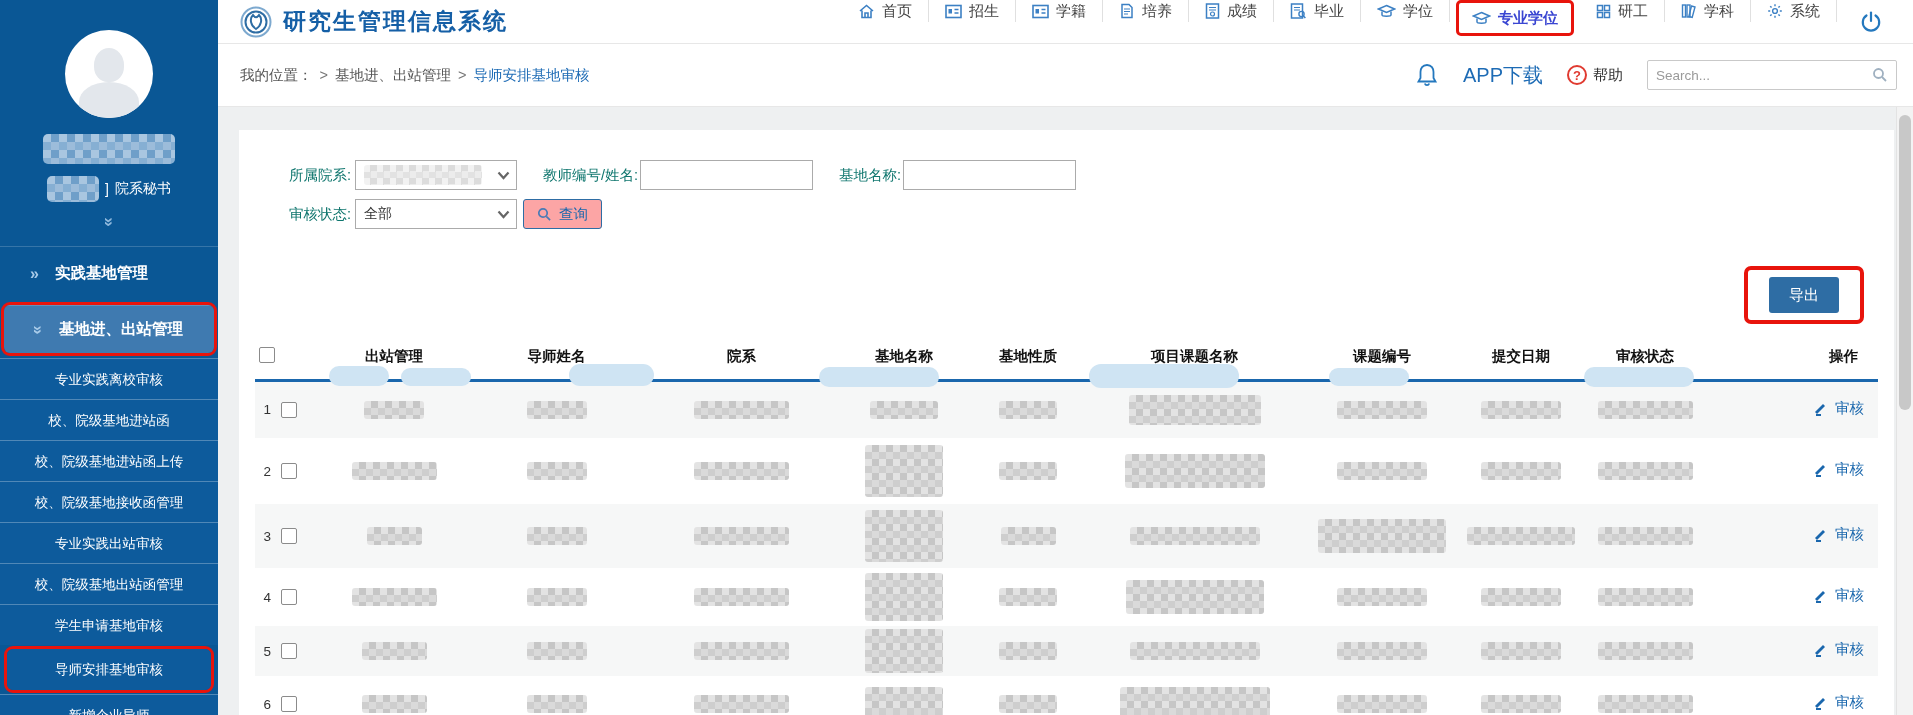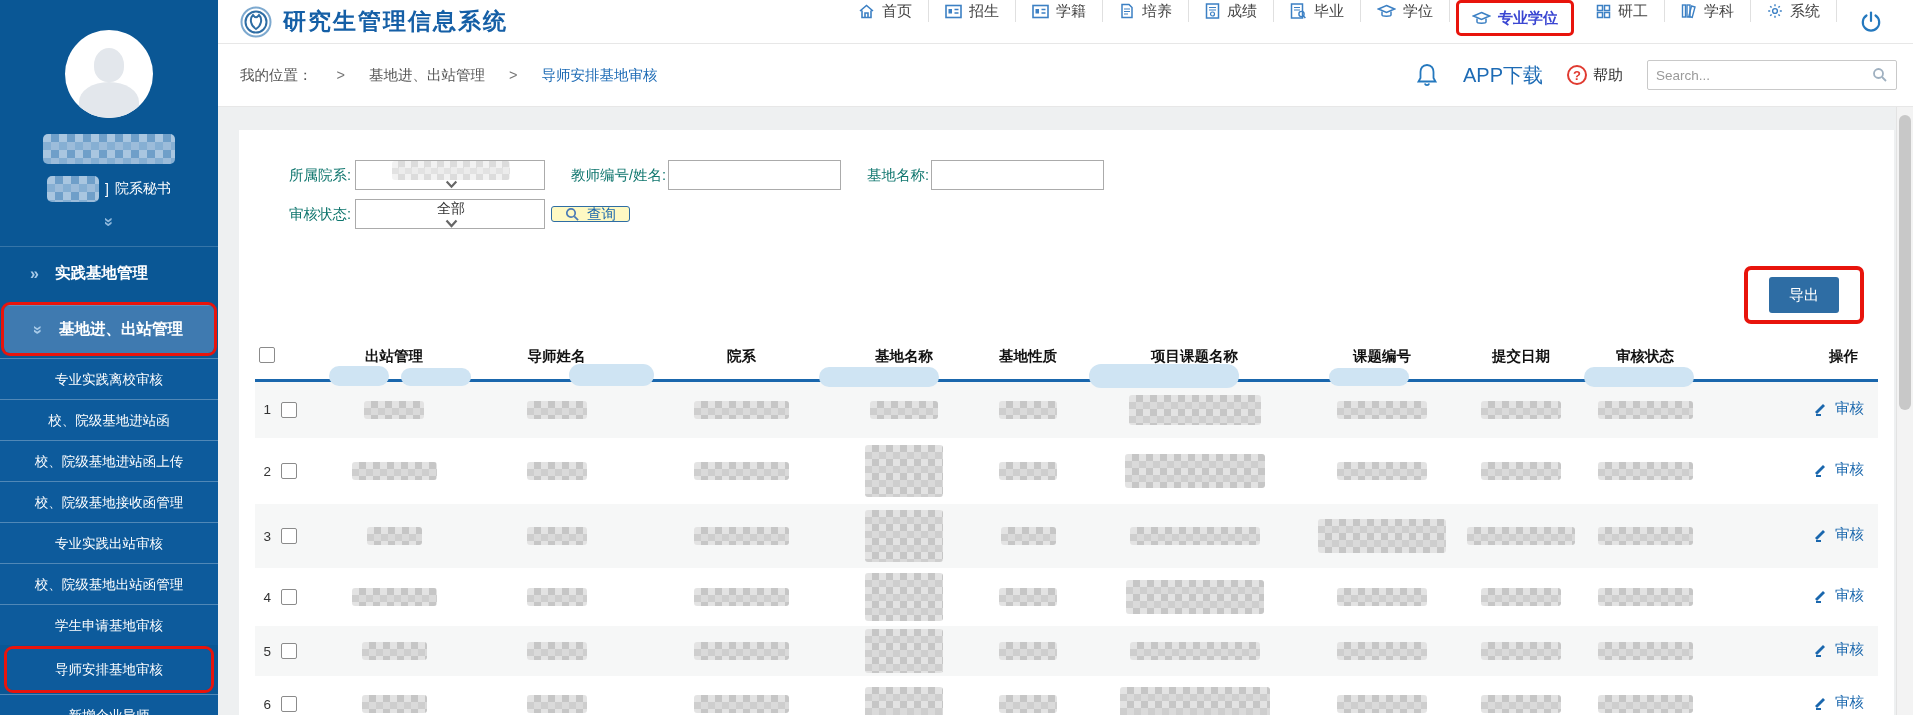--- a/index.html
+++ b/index.html
@@ -37,47 +37,47 @@
   .nav-item { display:flex; align-items:center; gap:7px; padding:0 16px; font-size:15px; color:#444;
     border-right:1px solid #e0e0e0; height:22px; cursor:pointer; white-space:nowrap; }
   .nav-item svg { flex:none; }
   .nav-item.active-box { border:3px solid #e8140c; border-radius:5px; height:36px; padding:0 13px; margin:0 6px;
     border-right:3px solid #e8140c; }
   .nav-item.active-box .nv-label { color:#3a46d2; font-weight:bold; }
   .nav-item.last { border-right:1px solid #e0e0e0; }
   .power-btn { padding:0 16px 0 22px; cursor:pointer; display:flex; align-items:center; }
 
   .crumbbar { height:63px; background:#fff; border-bottom:1px solid #e7e7e7; display:flex; align-items:center; padding:0 16px 0 22px; flex:none; }
-  .crumb { font-size:14.5px; color:#555; display:flex; align-items:center; gap:24px; white-space:nowrap; }
+  .crumb { font-size:14.5px; color:#555; display:flex; align-items:center; gap:7px; white-space:nowrap; }
   .crumb .sep { color:#777; }
   .crumb .active { color:#1d6bb5; }
   .crumb-right { margin-left:auto; display:flex; align-items:center; gap:24px; }
   .appdl { color:#1d6bb5; font-size:20px; cursor:pointer; }
   .helpwrap { display:flex; align-items:center; gap:6px; font-size:15px; color:#333; cursor:pointer; }
   .qmark { width:20px; height:20px; border-radius:50%; border:2px solid #e03a30; color:#e03a30; font-weight:bold;
     font-size:13px; display:flex; align-items:center; justify-content:center; }
   .searchbox { width:250px; height:30px; border:1px solid #c9c9c9; border-radius:2px; background:#fff;
     display:flex; align-items:center; padding:0 8px; }
   .searchbox input { border:none; outline:none; flex:1; font-size:13.5px; color:#444; font-family:inherit; }
   .searchbox input::placeholder { color:#9a9a9a; }
 
   .content { flex:1; background:#eef0f1; position:relative; overflow:hidden; }
   .panel { position:absolute; left:21px; top:23px; right:19px; bottom:0; background:#fff; overflow:hidden; }
 
   
   .filters { padding:30px 0 0 50px; }
   .frow { display:flex; align-items:center; margin-bottom:9px; }
   .flabel { font-size:14.5px; color:#0f766e; white-space:nowrap; }
-  .fselect { width:190px; height:30px; border:1px solid #ababab; background:#fff; display:flex; align-items:center;
-    justify-content:space-between; padding:0 6px 0 8px; margin-left:4px; cursor:pointer;flex-direction:column; }
+  .fselect { width:162px; height:30px; border:1px solid #ababab; background:#fff; display:flex; align-items:center;
+    justify-content:space-between; padding:0 6px 0 8px; margin-left:4px; cursor:pointer; }
   .fselect .val { font-size:14px; color:#333; }
   .ftext { width:173px; height:30px; border:1px solid #ababab; background:#fff; margin-left:2px; padding:0 8px;
     font-size:14px; font-family:inherit; outline:none; }
   .gap { width:26px; flex:none; }
-  .querybtn { margin-left:6px; height:16px; padding:0 13px; background:#fef9c3; border:1px solid #2e6da4; border-radius:3px;
+  .querybtn { margin-left:6px; height:30px; padding:0 13px; background:#fca5a5; border:1px solid #2e6da4; border-radius:3px;
     display:flex; align-items:center; gap:7px; color:#1a67ad; font-size:14.5px; cursor:pointer; }
 
   
   .exportrow { display:flex; justify-content:flex-end; padding:28px 30px 6px 0; }
   .redwrap-btn { border:4px solid #e8140c; border-radius:7px; padding:7px 21px; }
   .exportbtn { width:70px; height:36px; background:#2e6da4; color:#fff; border:none; border-radius:3px;
     font-size:15px; font-family:inherit; cursor:pointer; }
 
   
   .tablewrap { position:relative; padding:4px 16px 0 16px; }

